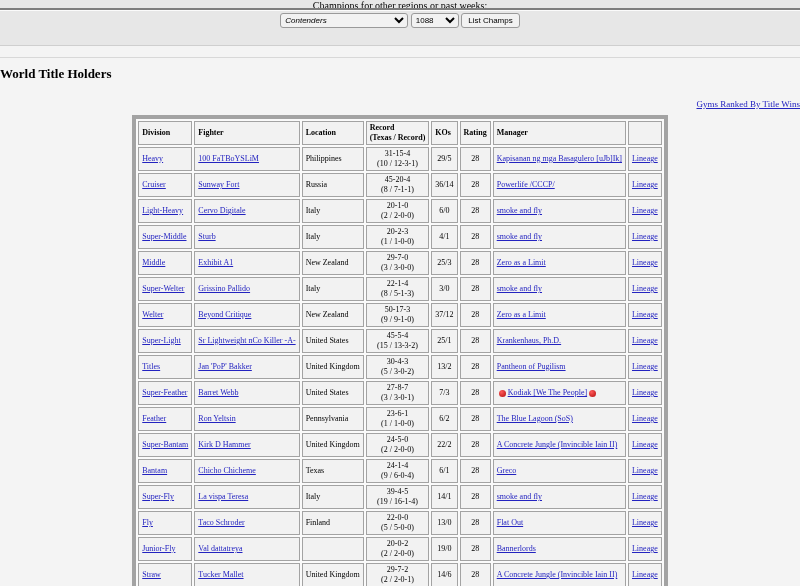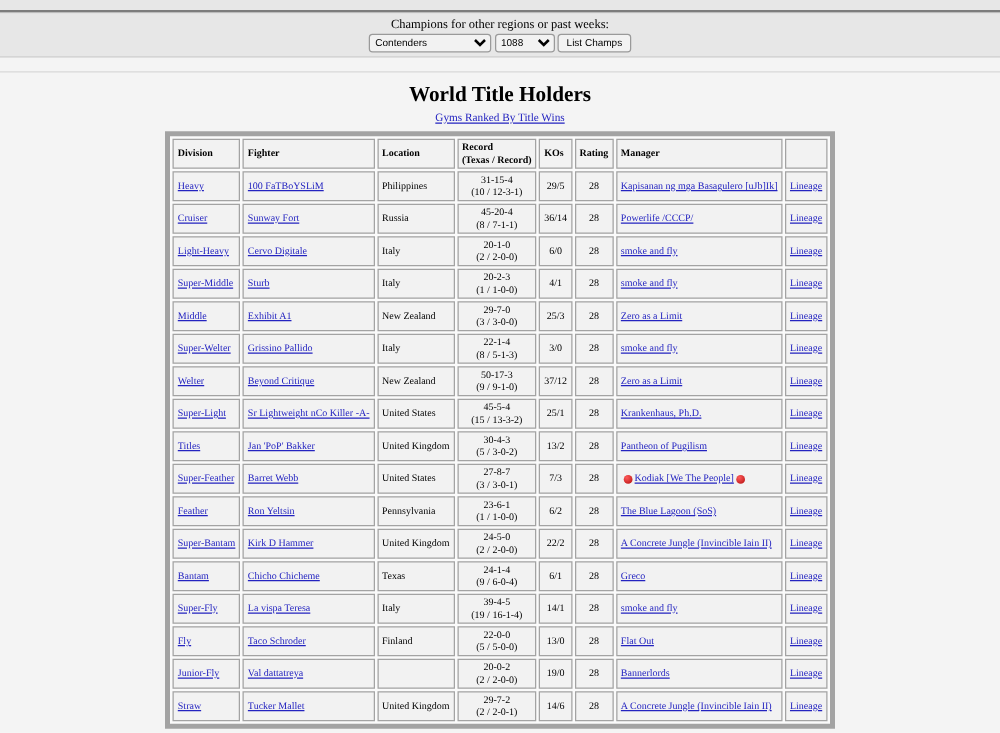--- a/index.html
+++ b/index.html
@@ -9,35 +9,35 @@
     overflow: hidden;
     background: #f4f4f4;
     font-family: "Liberation Serif", serif;
     color: #000;
   }
   a { color: #2323c0; text-decoration: underline; cursor: pointer; }
 
   
   .top-band { background:#e7e7e7; height:46px; position:relative; border-bottom:1px solid #cfcfcf; }
   .top-rule { position:absolute; top:8px; left:0; right:0; height:3px; background:#7d7d7d; border-bottom:1px solid #fbfbfb; }
-  .champ-form { padding-top:14px; text-align:center; font-size:10px; line-height:1.1; }
+  .champ-form { text-align:center; font-size:10px; line-height:1.1; }
   .champ-controls { margin-top:2px; }
   .champ-controls select, .champ-controls button {
     font-family:"Liberation Sans", sans-serif;
     font-size:8px; height:15px; vertical-align:middle;
     background:#f2f2f2; border:1px solid #9a9a9a; border-radius:3px;
   }
-  select.region { width:98px; }
+  select.region { width:128px;font-style:italic; }
   select.week { width:48px; }
   .champ-controls button { padding:0 6px; }
 
   
   .content-rule { height:1px; background:#d8d8d8; margin-top:11px; }
-  .page-title { text-align:center; font-size:17px; font-weight:bold; margin-top:8px; }
-  .subtitle { text-align:center; font-size:9px; margin-top:3px; }
+  .page-title { font-size:13px; font-weight:bold; margin-top:8px; }
+  .subtitle { text-align:right; font-size:9px; margin-top:17px; }
 
   table.holders {
     margin:6px auto 0 auto;
     border-collapse:separate; border-spacing:2px;
     border:4px solid #a3a3a3;
     background:#fafafa;
     font-size:8px; line-height:1.25;
   }
   table.holders th, table.holders td {
     border:1px solid #a3a3a3;

